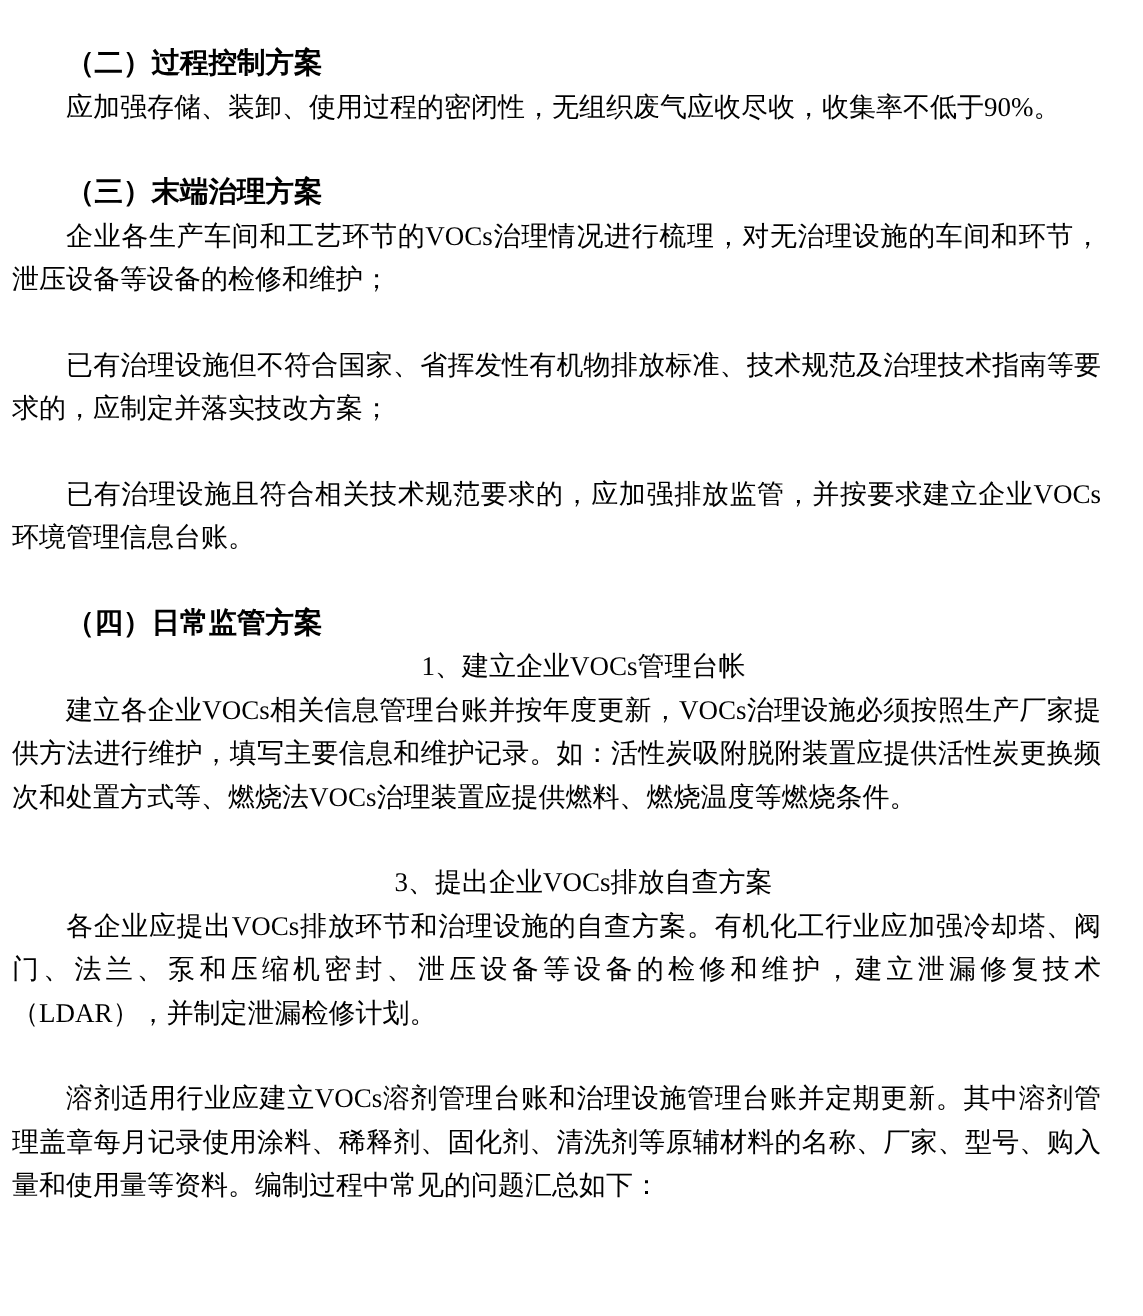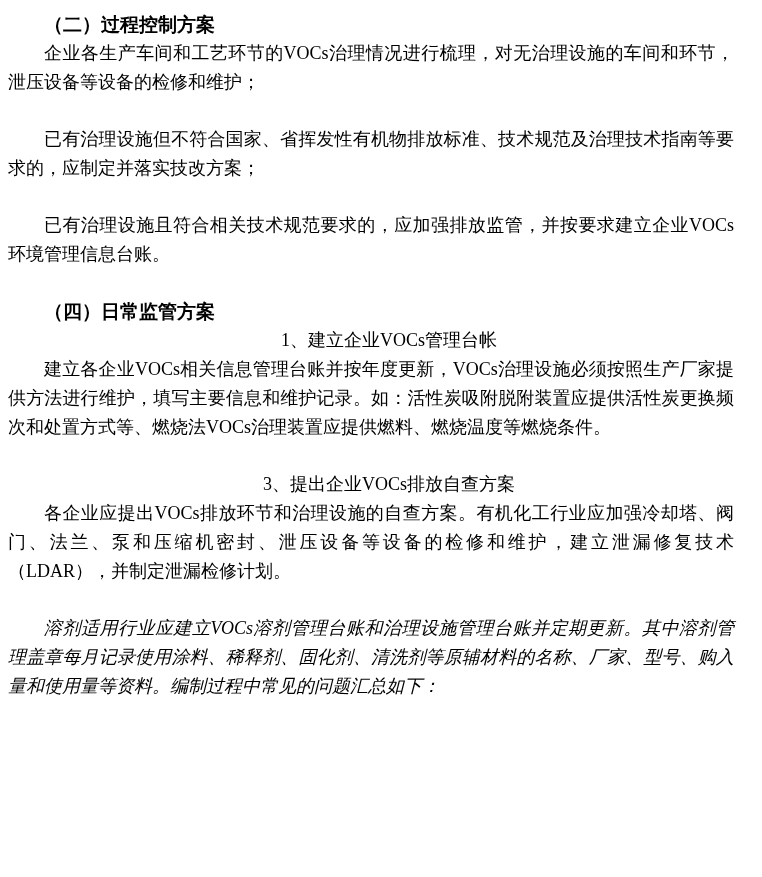--- a/index.html
+++ b/index.html
@@ -6,21 +6,21 @@
     margin: 0;
     padding: 0;
     background: #ffffff;
   }
   .page {
     width: 762px;
     height: 877px;
     box-sizing: border-box;
     background: #ffffff;
     color: #000000;
-    padding: 10px 28px 6px 8px;
+    padding: 28px 28px 6px 8px;
     overflow: hidden;
     font-family: "Liberation Serif", "DejaVu Serif", serif;
     font-size: 18px;
     line-height: 29px;
   }
   .doc-heading {
     font-weight: bold;
     font-size: 19px;
     margin: 0 0 0 36px;
     text-align: left;
@@ -32,30 +32,31 @@
   }
   .doc-para {
     margin: 0 0 28px 0;
     text-indent: 2em;
     text-align: justify;
     text-align-last: left;
     text-justify: inter-character;
   }
   .doc-para:last-child {
     margin-bottom: 0;
-    font-style: italic;
   }
 </style>
 </head>
 <body>
 
 <div class="page">
 
   <h3 class="doc-heading">（二）过程控制方案</h3>
+  <p class="doc-para">应加强存储、装卸、使用过程的密闭性，无组织废气应收尽收，收集率不低于90%。</p>
 
+  <h3 class="doc-heading">（三）末端治理方案</h3>
   <p class="doc-para">企业各生产车间和工艺环节的VOCs治理情况进行梳理，对无治理设施的车间和环节，泄压设备等设备的检修和维护；</p>
   <p class="doc-para">已有治理设施但不符合国家、省挥发性有机物排放标准、技术规范及治理技术指南等要求的，应制定并落实技改方案；</p>
   <p class="doc-para">已有治理设施且符合相关技术规范要求的，应加强排放监管，并按要求建立企业VOCs环境管理信息台账。</p>
 
   <h3 class="doc-heading">（四）日常监管方案</h3>
   <p class="doc-subitem">1、建立企业VOCs管理台帐</p>
   <p class="doc-para">建立各企业VOCs相关信息管理台账并按年度更新，VOCs治理设施必须按照生产厂家提供方法进行维护，填写主要信息和维护记录。如：活性炭吸附脱附装置应提供活性炭更换频次和处置方式等、燃烧法VOCs治理装置应提供燃料、燃烧温度等燃烧条件。</p>
   <p class="doc-subitem">3、提出企业VOCs排放自查方案</p>
   <p class="doc-para">各企业应提出VOCs排放环节和治理设施的自查方案。有机化工行业应加强冷却塔、阀门、法兰、泵和压缩机密封、泄压设备等设备的检修和维护，建立泄漏修复技术（LDAR），并制定泄漏检修计划。</p>
   <p class="doc-para">溶剂适用行业应建立VOCs溶剂管理台账和治理设施管理台账并定期更新。其中溶剂管理盖章每月记录使用涂料、稀释剂、固化剂、清洗剂等原辅材料的名称、厂家、型号、购入量和使用量等资料。编制过程中常见的问题汇总如下：</p>

